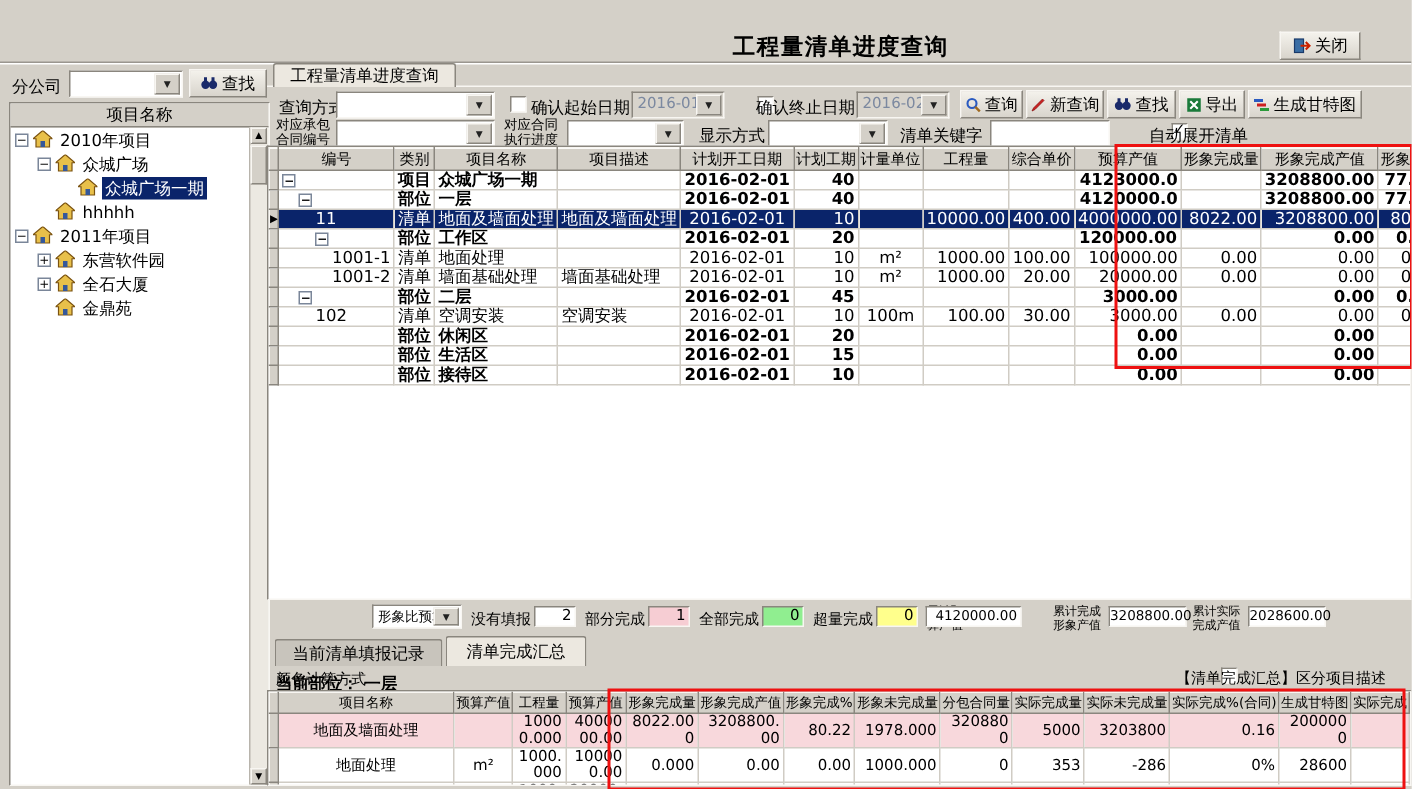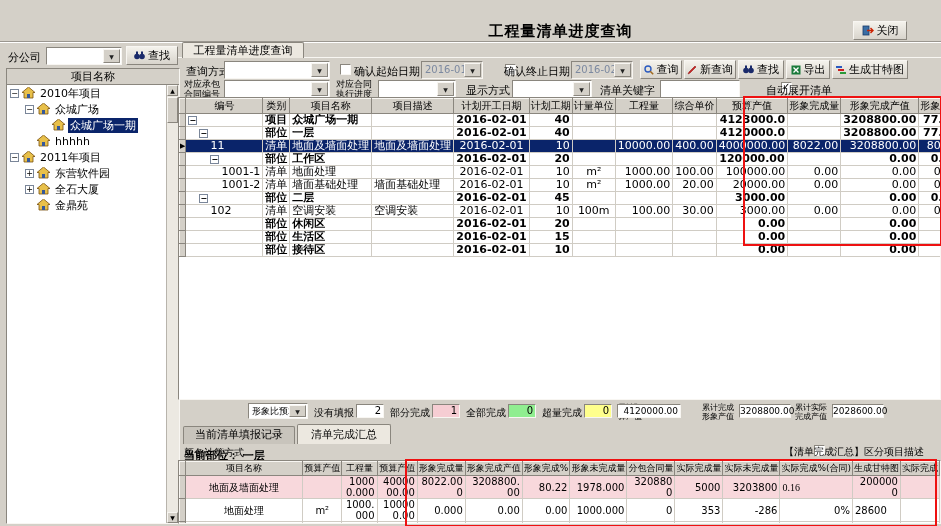--- a/index.html
+++ b/index.html
@@ -560,21 +560,21 @@
   <span class="legend-label" style="left:542px;top:406px;">超量完成</span>
   <span class="legend-box" style="left: 584px; top: 404px; background: rgb(255, 255, 140);">0</span>
   <div class="tiny2" style="left:618px;top:403px;width:27px;">累计预算产值</div>
   <span class="sumbox" style="left:617px;top:404px;width:64px;">4120000.00</span>
   <div class="tiny2" style="left:702px;top:403px;width:36px;">累计完成形象产值</div>
   <span class="sumbox" style="left:739px;top:404px;width:52px;">3208800.00</span>
   <div class="tiny2" style="left:795px;top:403px;width:36px;">累计实际完成产值</div>
   <span class="sumbox" style="left:832px;top:404px;width:52px;">2028600.00</span>
 
   
-  <div class="tab inactive abs" style="left:183px;top:426px;width:112px;height:18px;line-height:17px;font-family:Liberation Mono, monospace;">
+  <div class="tab inactive abs" style="left:183px;top:426px;width:112px;height:18px;line-height:17px;">
     <span>当前清单填报记录</span>
   </div>
   <div class="tab active abs" style="left:297px;top:424px;width:94px;height:20px;line-height:19px;">
     <span>清单完成汇总</span>
   </div>
   <span class="cb abs" style="left:770px;top:445px;"></span>
   <span class="abs" style="left:784px;top:445px;font-size:10px;">【清单完成汇总】区分项目描述</span>
 
   <span class="abs" style="left:184px;top:448px;font-weight:bold;"><span>当前部位：</span> <span>一层</span></span>
 
@@ -624,39 +624,39 @@
             <td style="text-align: center;"></td>
             <td style="text-align: right;">10000.000</td>
             <td style="text-align: right;">4000000.00</td>
             <td style="text-align: right;">8022.000</td>
             <td style="text-align: right;">3208800.00</td>
             <td style="text-align: right;">80.22</td>
             <td style="text-align: right;">1978.000</td>
             <td style="text-align: right;">3208800</td>
             <td style="text-align: right;">5000</td>
             <td style="text-align: right;">3203800</td>
-            <td style="text-align: left; font-family: Liberation Serif, serif;">0.16</td>
+            <td style="text-align: right;">0.16</td>
             <td style="text-align: right;">2000000</td>
             <td style="text-align: left;"></td>
           </tr>
           <tr>
             <td class="sel-cell"></td>
             <td style="text-align: center;">地面处理</td>
             <td style="text-align: center;">m²</td>
             <td style="text-align: right;">1000.000</td>
             <td style="text-align: right;">100000.00</td>
             <td style="text-align: right;">0.000</td>
             <td style="text-align: right;">0.00</td>
             <td style="text-align: right;">0.00</td>
             <td style="text-align: right;">1000.000</td>
             <td style="text-align: right;">0</td>
             <td style="text-align: right;">353</td>
             <td style="text-align: right;">-286</td>
             <td style="text-align: right;">0%</td>
-            <td style="text-align: left;">28600</td>
+            <td style="text-align: right;">28600</td>
             <td style="text-align: left;"></td>
           </tr>
           <tr>
             <td class="sel-cell"></td>
             <td style="text-align: center;">墙面基础处理</td>
             <td style="text-align: center;">m²</td>
             <td style="text-align: right;">1000.000</td>
             <td style="text-align: right;">20000.00</td>
             <td style="text-align: right;">0.000</td>
             <td style="text-align: right;">0.00</td>

